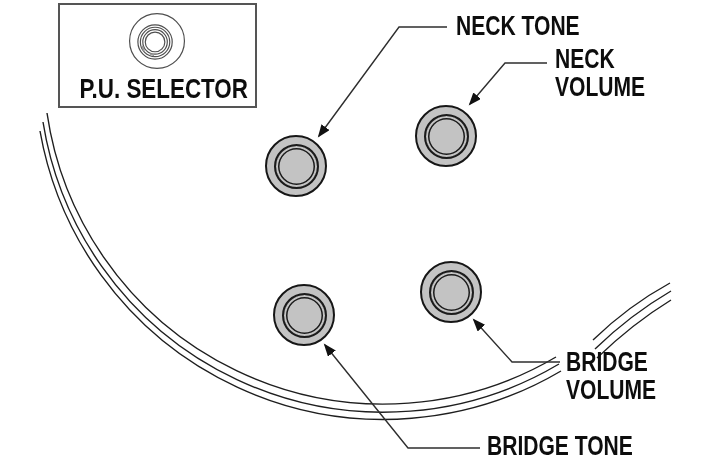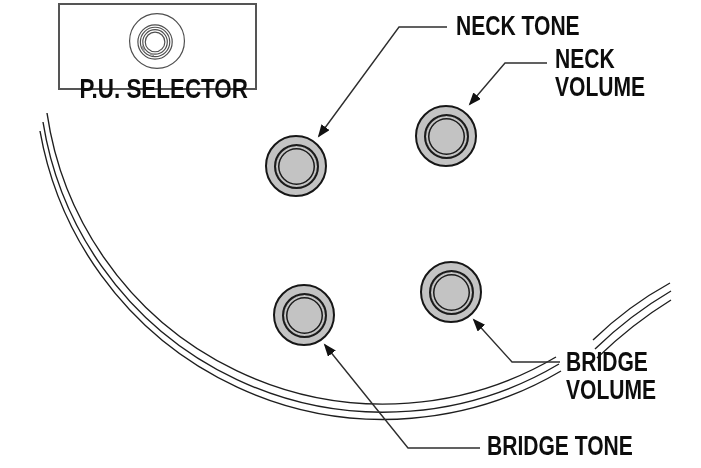--- a/index.html
+++ b/index.html
@@ -14,21 +14,21 @@
     background:#c3c3c3;border:2px solid #161616;box-sizing:border-box;
     display:flex;align-items:center;justify-content:center;z-index:2;
   }
   .knob-rings{
     width:45px;height:45px;border-radius:50%;box-sizing:border-box;
     border:2px solid #1b1b1b;background:#c3c3c3;
     box-shadow: inset 0 0 0 2px #c3c3c3, inset 0 0 0 3.5px #1b1b1b;
   }
   
   .selector-box{
-    position:absolute;left:58px;top:3px;width:199px;height:87px;
+    position:absolute;left:58px;top:3px;width:199px;height:105px;
     border:2px solid #555555;background:#ffffff;box-sizing:border-box;z-index:4;
   }
   .selector-icon{position:absolute;left:0;top:0;width:100%;height:70px;}
   .selector-label{
     position:absolute;left:0;top:68px;width:100%;text-align:center;
     font-weight:700;font-size:28px;color:#0d0d0d;white-space:nowrap;
     transform:scaleX(0.80);transform-origin:50% 50%;letter-spacing:0px;
   }
   
   .label{

